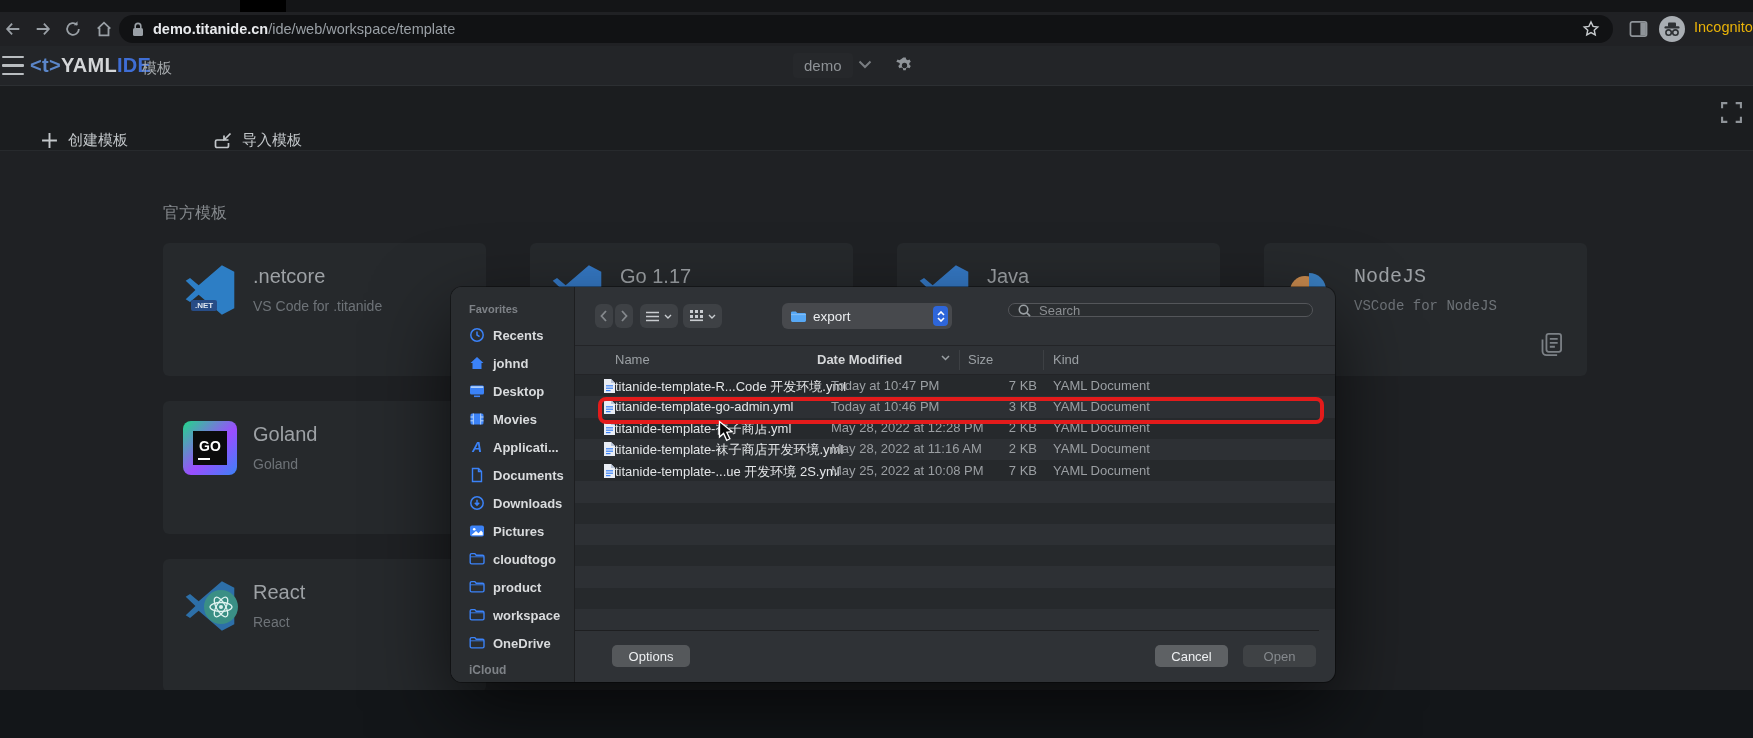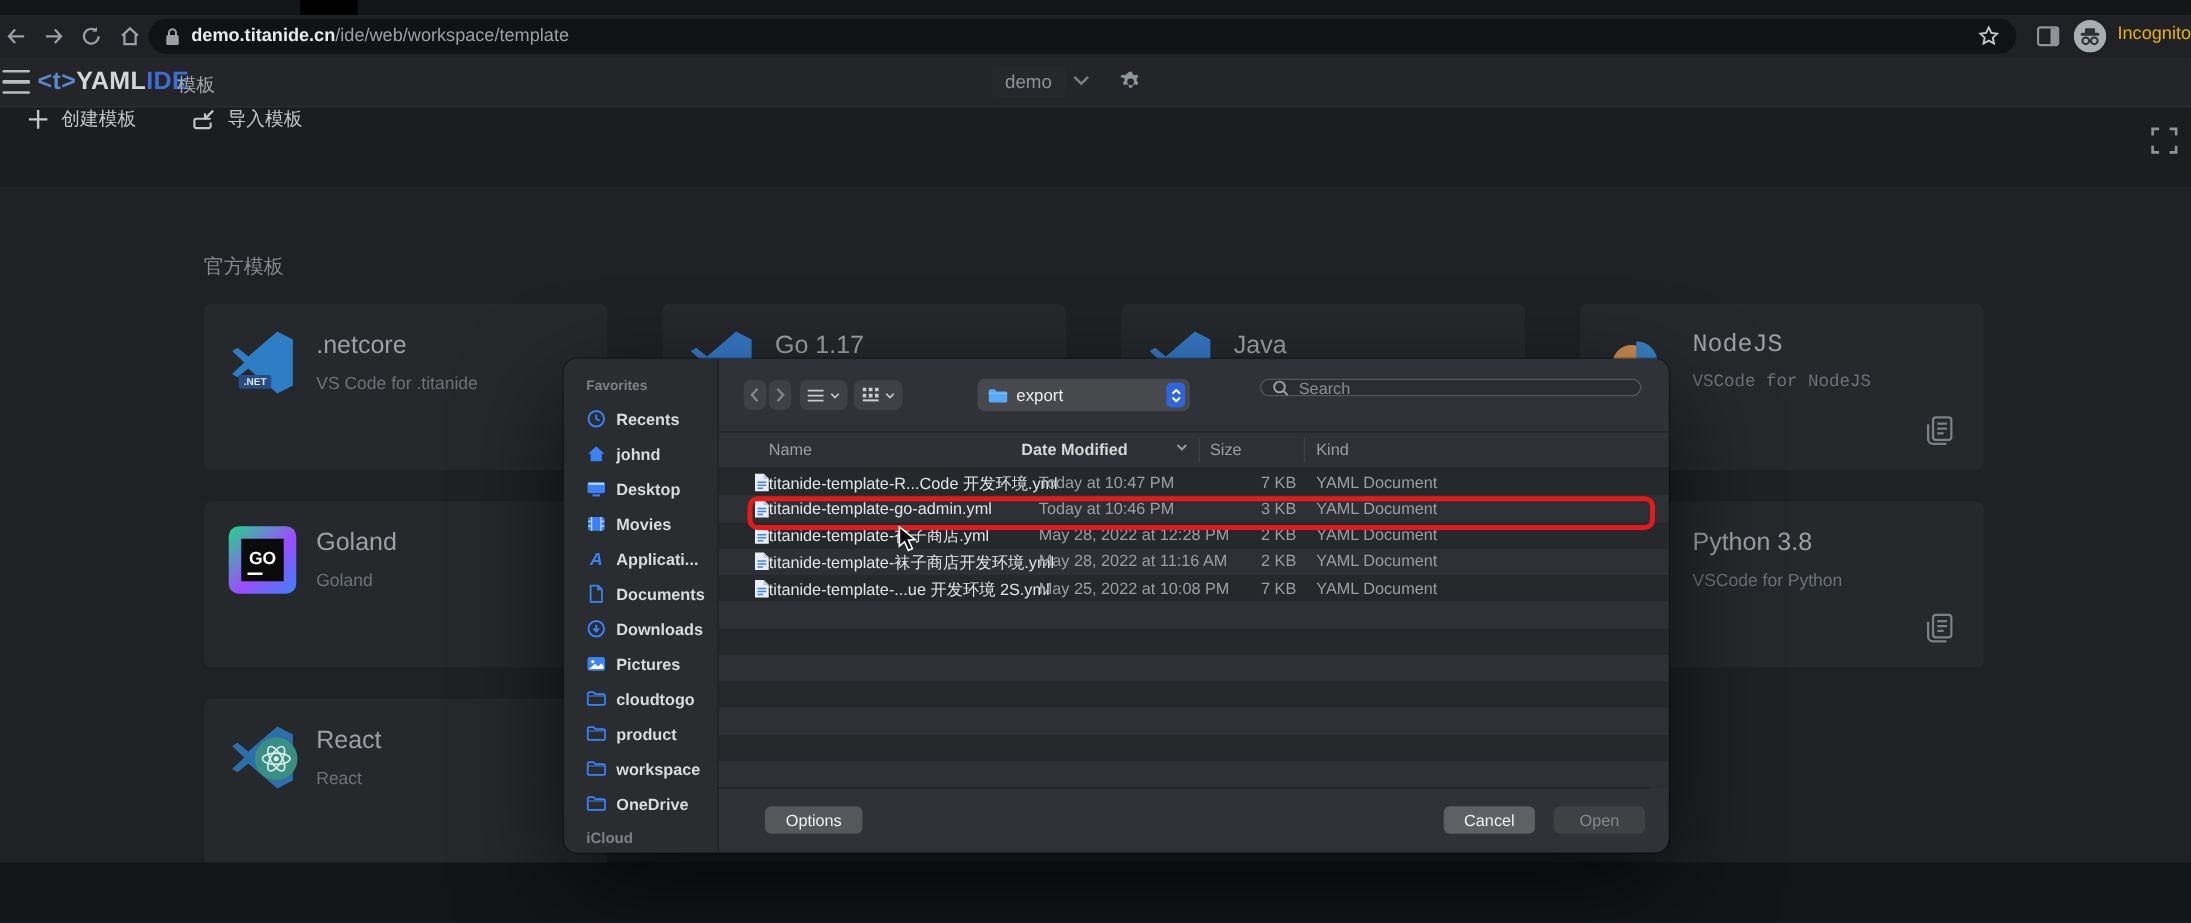--- a/index.html
+++ b/index.html
@@ -30,21 +30,21 @@
   .logo{position:absolute;left:30px;top:8px;font-size:20px;font-weight:bold;letter-spacing:.3px;white-space:nowrap;}
   .logo .lb{color:#5b86c9;}
   .logo .lt{color:#d4d6d8;}
   .logo .li{color:#3f6ed5;}
   .hdr-page{position:absolute;left:142px;top:13px;font-size:15px;color:#a7abae;}
   .ws-sel{position:absolute;left:793px;top:7px;height:25px;display:flex;align-items:center;padding:0 11px;background:#26282b;border-radius:4px;color:#8e9296;font-size:15px;}
   .ws-chev{position:absolute;left:858px;top:14px;}
   .hdr-gear{position:absolute;left:895px;top:10px;}
   .hdr-fullscreen{position:absolute;left:1720px;top:55px;}
   
-  .actionrow{position:absolute;left:0;top:86px;width:100%;height:64px;display:flex;align-items:flex-start;padding-left:22px;gap:45px;box-sizing:border-box;}
+  .actionrow{position:absolute;left:0;top:86px;width:100%;height:64px;display:flex;align-items:flex-end;padding-left:41px;gap:86px;box-sizing:border-box;}
   .act{display:flex;align-items:center;gap:10px;color:#c3c7ca;font-size:15px;cursor:default;}
   
   .panel{position:absolute;left:0;top:150px;width:100%;height:540px;background:#1f2124;border-top:1px solid #272a2d;box-sizing:border-box;}
   .section-title{position:absolute;left:163px;top:52px;font-size:16px;color:#85898d;}
   .grid{position:absolute;left:163px;top:92px;display:grid;grid-template-columns:repeat(4,323px);grid-auto-rows:133px;column-gap:44px;row-gap:25px;}
   .card{background:#26292c;border-radius:6px;position:relative;}
   .card-icon{position:absolute;left:20px;top:20px;width:54px;height:54px;}
   .card-text{position:absolute;left:90px;top:22px;}
   .card-title{font-size:20px;color:#9da1a5;}
   .card-sub{font-size:14px;color:#6e7378;margin-top:10px;}
@@ -263,33 +263,20 @@
         <div class="card-icon">
           <div class="goland-ic">
             <div class="goland-in">GO</div>
           </div>
         </div>
         <div class="card-text">
           <div class="card-title">Goland</div>
           <div class="card-sub">Goland</div>
         </div>
       </div>
-      <div class="card" style="grid-area: 2 / 4;">
-        <div class="card-text">
-          <div class="card-title">Python 3.8</div>
-          <div class="card-sub">VSCode for Python</div>
-        </div>
-        <div class="card-corner">
-          <svg width="27" height="27" viewBox="0 0 24 24" fill="none" stroke="#7c8186" stroke-width="1.6">
-            <rect x="7.5" y="2.5" width="13" height="16" rx="2"></rect>
-            <path d="M4 7.5 v10.5 a3.5 3.5 0 0 0 3.5 3.5 h9.5"></path>
-            <path d="M10.5 7 h7 M10.5 10.5 h7 M10.5 14 h4.5"></path>
-          </svg>
-        </div>
-      </div>
       <div class="card" style="grid-area: 3 / 1;">
         <div class="card-icon">
           <div style="position:relative;width:54px;height:54px">
             <svg width="54" height="54" viewBox="0 0 100 100">
               <path d="M72 4 L29 41 L13 28 L5 33 L23 50 L5 67 L13 72 L29 59 L72 96 L95 84 V16 Z" fill="#2d6fa8"></path>
             </svg>
             <svg style="position:absolute;right:-2px;top:10px" width="36" height="36" viewBox="0 0 36 36">
               <circle cx="18" cy="18" r="17" fill="#3a8f85"></circle>
               <g stroke="#dff3f0" stroke-width="1.3" fill="none">
                 <ellipse cx="18" cy="18" rx="11" ry="4.5"></ellipse>

